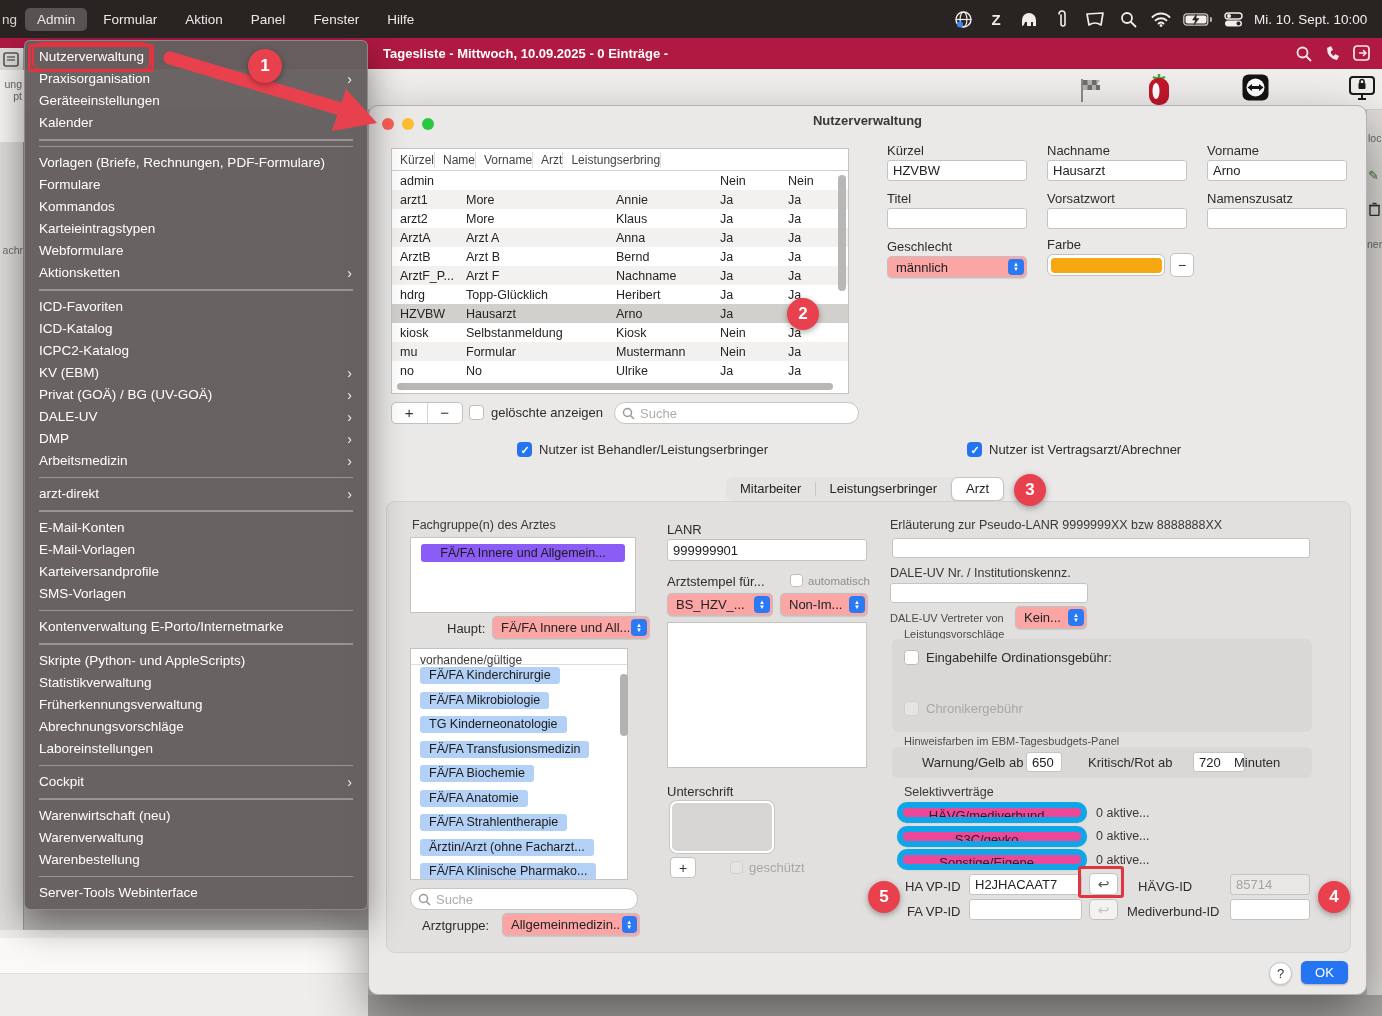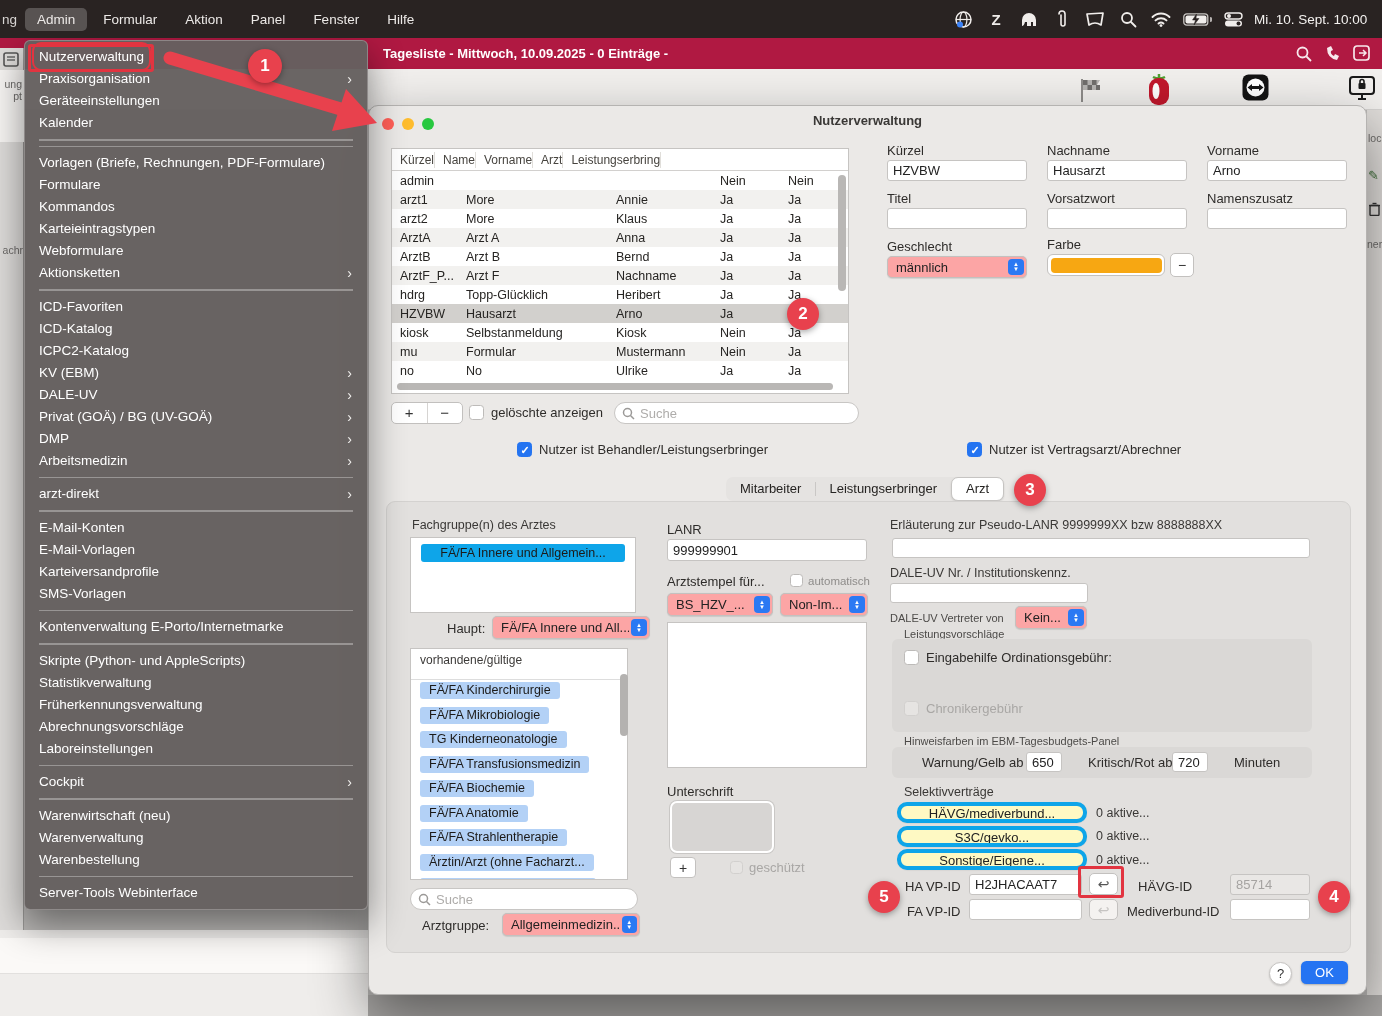--- a/index.html
+++ b/index.html
@@ -82,28 +82,28 @@
   
   .seg { position:absolute; display:flex; align-items:center; background:#e5e3e1; border-radius:7px; height:24px; }
   .seg-item { font-size:13px; color:#262422; padding:0 14px; height:24px; line-height:24px; border-radius:7px; white-space:nowrap; position:relative; }
   .seg-item + .seg-item::before { content:""; position:absolute; left:0; top:5px; bottom:5px; width:1px; background:#c9c7c5; }
   .seg-item.selected { background:#fff; border:1px solid #c6c4c2; box-shadow:0 1px 2px rgba(0,0,0,.12); line-height:22px; }
   .seg-item.selected::before { display:none; }
 
   
   .panel { position:absolute; left:17px; top:395px; width:965px; height:452px; background:#e2e0de; border-radius:9px; border:1px solid #d4d2d0; }
   .whitebox { background:#fff; border:1px solid #c6c4c2; }
-  .pill-sel { background:#0ea5e9; border-radius:3px; font-size:12.5px; color:#1c1a18; text-align:center; line-height:18px; }
+  .pill-sel { background:#8b5cf6; border-radius:3px; font-size:12.5px; color:#1c1a18; text-align:center; line-height:18px; }
   .fglist { position:absolute; left:23px; top:146px; width:218px; height:232px; background:#fff; border:1px solid #c6c4c2; overflow:hidden; }
-  .fglist-h { height:31px; line-height:22px; font-size:12px; color:#3c3a38; padding-left:9px; border-bottom:1px solid #ddd; }
+  .fglist-h { height:16px; line-height:22px; font-size:12px; color:#3c3a38; padding-left:9px; border-bottom:1px solid #ddd; }
   .fglist ul { list-style:none; padding:2px 0 0 9px; }
   .pill { margin-bottom:3.5px; width:fit-content; }
   .pill span { display:inline-block; background:#b3d1f6; border-radius:3px; font-size:12.5px; color:#1c1a18; padding:1px 9px 2px 9px; white-space:nowrap; max-width:185px; overflow:hidden; }
   .fg-vscroll { position:absolute; right:2px; top:26px; width:8px; height:62px; background:#b4b2b0; border-radius:4px; }
-  .pillbtn { background:#fef9c3; border:4px solid #0ea5e9; border-radius:10px; font-size:13px; color:#222; height:21px; text-align:center; box-shadow:0 .5px 1px rgba(0,0,0,.08); white-space:nowrap; overflow:hidden; }
+  .pillbtn { background:#ec4899; border:6px solid #0ea5e9; border-radius:10px; font-size:13px; color:#222; height:21px; text-align:center; box-shadow:0 .5px 1px rgba(0,0,0,.08); white-space:nowrap; overflow:hidden; }
   .sel-row { display:flex; align-items:center; gap:9px; margin-bottom:2.5px; }
   .sel-row .pillbtn { width:190px; flex:0 0 auto; }
   .count { font-size:12.5px; color:#3a3836; }
   .subpanel { background:#dad8d6; border-radius:6px; position:absolute; }
   .revert { width:29px; height:22px; background:#fff; border:1px solid #c3c1bf; border-radius:5px; color:#555; font-size:14px; text-align:center; line-height:20px; }
   .revert.disabled { color:#c6c4c2; background:#f4f2f0; }
 
   .okbtn { position:absolute; background:#2574f2; color:#fff; font-size:13px; border:none; border-radius:5.5px; width:47px; height:23px; box-shadow:0 1px 2px rgba(0,0,0,.25); }
   .helpbtn { position:absolute; width:23px; height:23px; border-radius:50%; background:#fff; border:1px solid #c6c4c2; color:#333; font-size:13px; text-align:center; line-height:21px; box-shadow:0 1px 2px rgba(0,0,0,.15); }
 
@@ -324,25 +324,25 @@
 
       <li class="menu-li">
         <span class="mi-label">ICPC2-Katalog</span>
       </li>
 
       <li class="menu-li has-sub">
         <span class="mi-label">KV (EBM)</span>
       </li>
 
       <li class="menu-li has-sub">
+        <span class="mi-label">Privat (GOÄ) / BG (UV-GOÄ)</span>
+      </li>
+
+      <li class="menu-li has-sub">
         <span class="mi-label">DALE-UV</span>
-      </li>
-
-      <li class="menu-li has-sub">
-        <span class="mi-label">Privat (GOÄ) / BG (UV-GOÄ)</span>
       </li>
 
       <li class="menu-li has-sub">
         <span class="mi-label">DMP</span>
       </li>
 
       <li class="menu-li has-sub">
         <span class="mi-label">Arbeitsmedizin</span>
       </li>
 
@@ -687,21 +687,21 @@
       <div class="cbrow" style="position:absolute;left:12px;top:62px">
         <span class="cb disabled"></span>
         <span class="lbl13 dim">Chronikergebühr</span>
       </div>
     </div>
     <span class="abs lbl11" style="left:517px;top:233px">Hinweisfarben im EBM-Tagesbudgets-Panel</span>
     <div class="subpanel" style="left:505px;top:245px;width:420px;height:31px">
       <span class="lbl13" style="position:absolute;left:30px;top:8px">Warnung/Gelb ab</span>
       <input class="inp" style="position: absolute; left: 134px; top: 5px; width: 36px; height: 20px;" value="650">
       <span class="lbl13" style="position:absolute;left:196px;top:8px">Kritisch/Rot ab</span>
-      <input class="inp" style="position: absolute; left: 280px; top: 5px; width: 36px; height: 20px;" value="720">
+      <input class="inp" style="position: absolute; left: 301px; top: 5px; width: 52px; height: 20px;" value="720">
       <span class="lbl13" style="position:absolute;left:342px;top:8px">Minuten</span>
     </div>
     <span class="abs lbl12" style="left:517px;top:283px">Selektivverträge</span>
     <div class="abs" style="left:510px;top:300px">
 
         <div class="sel-row">
           <button class="pillbtn">HÄVG/mediverbund...</button>
           <span class="count">0 aktive...</span>
         </div>
 

